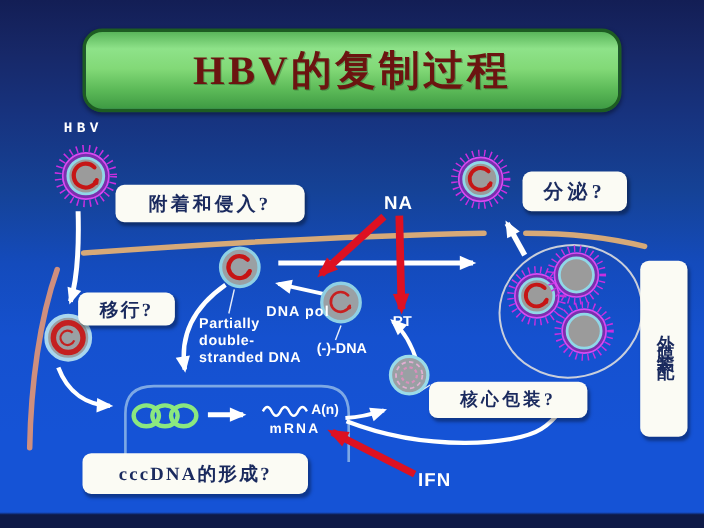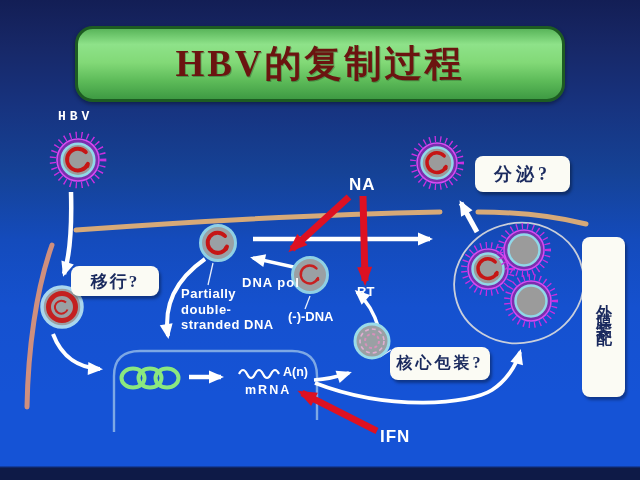--- a/index.html
+++ b/index.html
@@ -28,21 +28,21 @@
     background:#fbfbf4;border-radius:8px;
     box-shadow:2px 3px 3px rgba(0,0,0,.35);
     color:#1a2a5e;font-weight:bold;
     font-family:"Liberation Serif",serif;
     display:flex;align-items:center;justify-content:center;
     box-sizing:border-box;
   }
   .box-attach{left:105px;top:168px;width:172px;height:34px;font-size:17px;letter-spacing:3px;}
   .box-migrate{left:71px;top:266px;width:88px;height:30px;font-size:17px;letter-spacing:2px;}
   .box-secrete{left:475px;top:156px;width:95px;height:36px;font-size:18px;letter-spacing:4px;}
-  .box-core{left:390px;top:347px;width:100px;height:33px;font-size:16px;letter-spacing:3px;font-family:Liberation Serif, serif;}
+  .box-core{left:390px;top:347px;width:144px;height:33px;font-size:16px;letter-spacing:3px;font-family:Liberation Serif, serif;}
   .box-cccdna{left:75px;top:412px;width:205px;height:37px;font-size:17px;letter-spacing:2px;}
   .box-envelope{
     left:582px;top:237px;width:43px;height:160px;font-size:16px;
     writing-mode:vertical-rl;text-orientation:upright;letter-spacing:9px;
     padding-top:10px;
   }
   .wlabel{color:#ffffff;font-weight:bold;white-space:nowrap;}
   .lbl-hbv{left:58px;top:109px;font-size:13px;letter-spacing:4px;font-family:Liberation Mono, monospace;}
   .lbl-na{left:349px;top:175px;font-size:17px;letter-spacing:1px;}
   .lbl-rt{left:357px;top:284px;font-size:13px;}
@@ -167,18 +167,20 @@
   <div class="abs wlabel lbl-dnapol">DNA pol</div>
   <div class="abs wlabel lbl-minusdna">(-)-DNA</div>
   <div class="abs wlabel lbl-partially">
     <div>Partially</div>
     <div>double-</div>
     <div>stranded DNA</div>
   </div>
   <div class="abs wlabel lbl-an">A(n)</div>
   <div class="abs wlabel lbl-mrna">mRNA</div>
 
+  <div class="abs box box-attach">附着和侵入?</div>
   <div class="abs box box-migrate">移行?</div>
   <div class="abs box box-secrete">分泌?</div>
   <div class="abs box box-core">核心包装?</div>
+  <div class="abs box box-cccdna">cccDNA的形成?</div>
   <div class="abs box box-envelope">外膜装配?</div>
 
 </div>
 
 </body></html>

